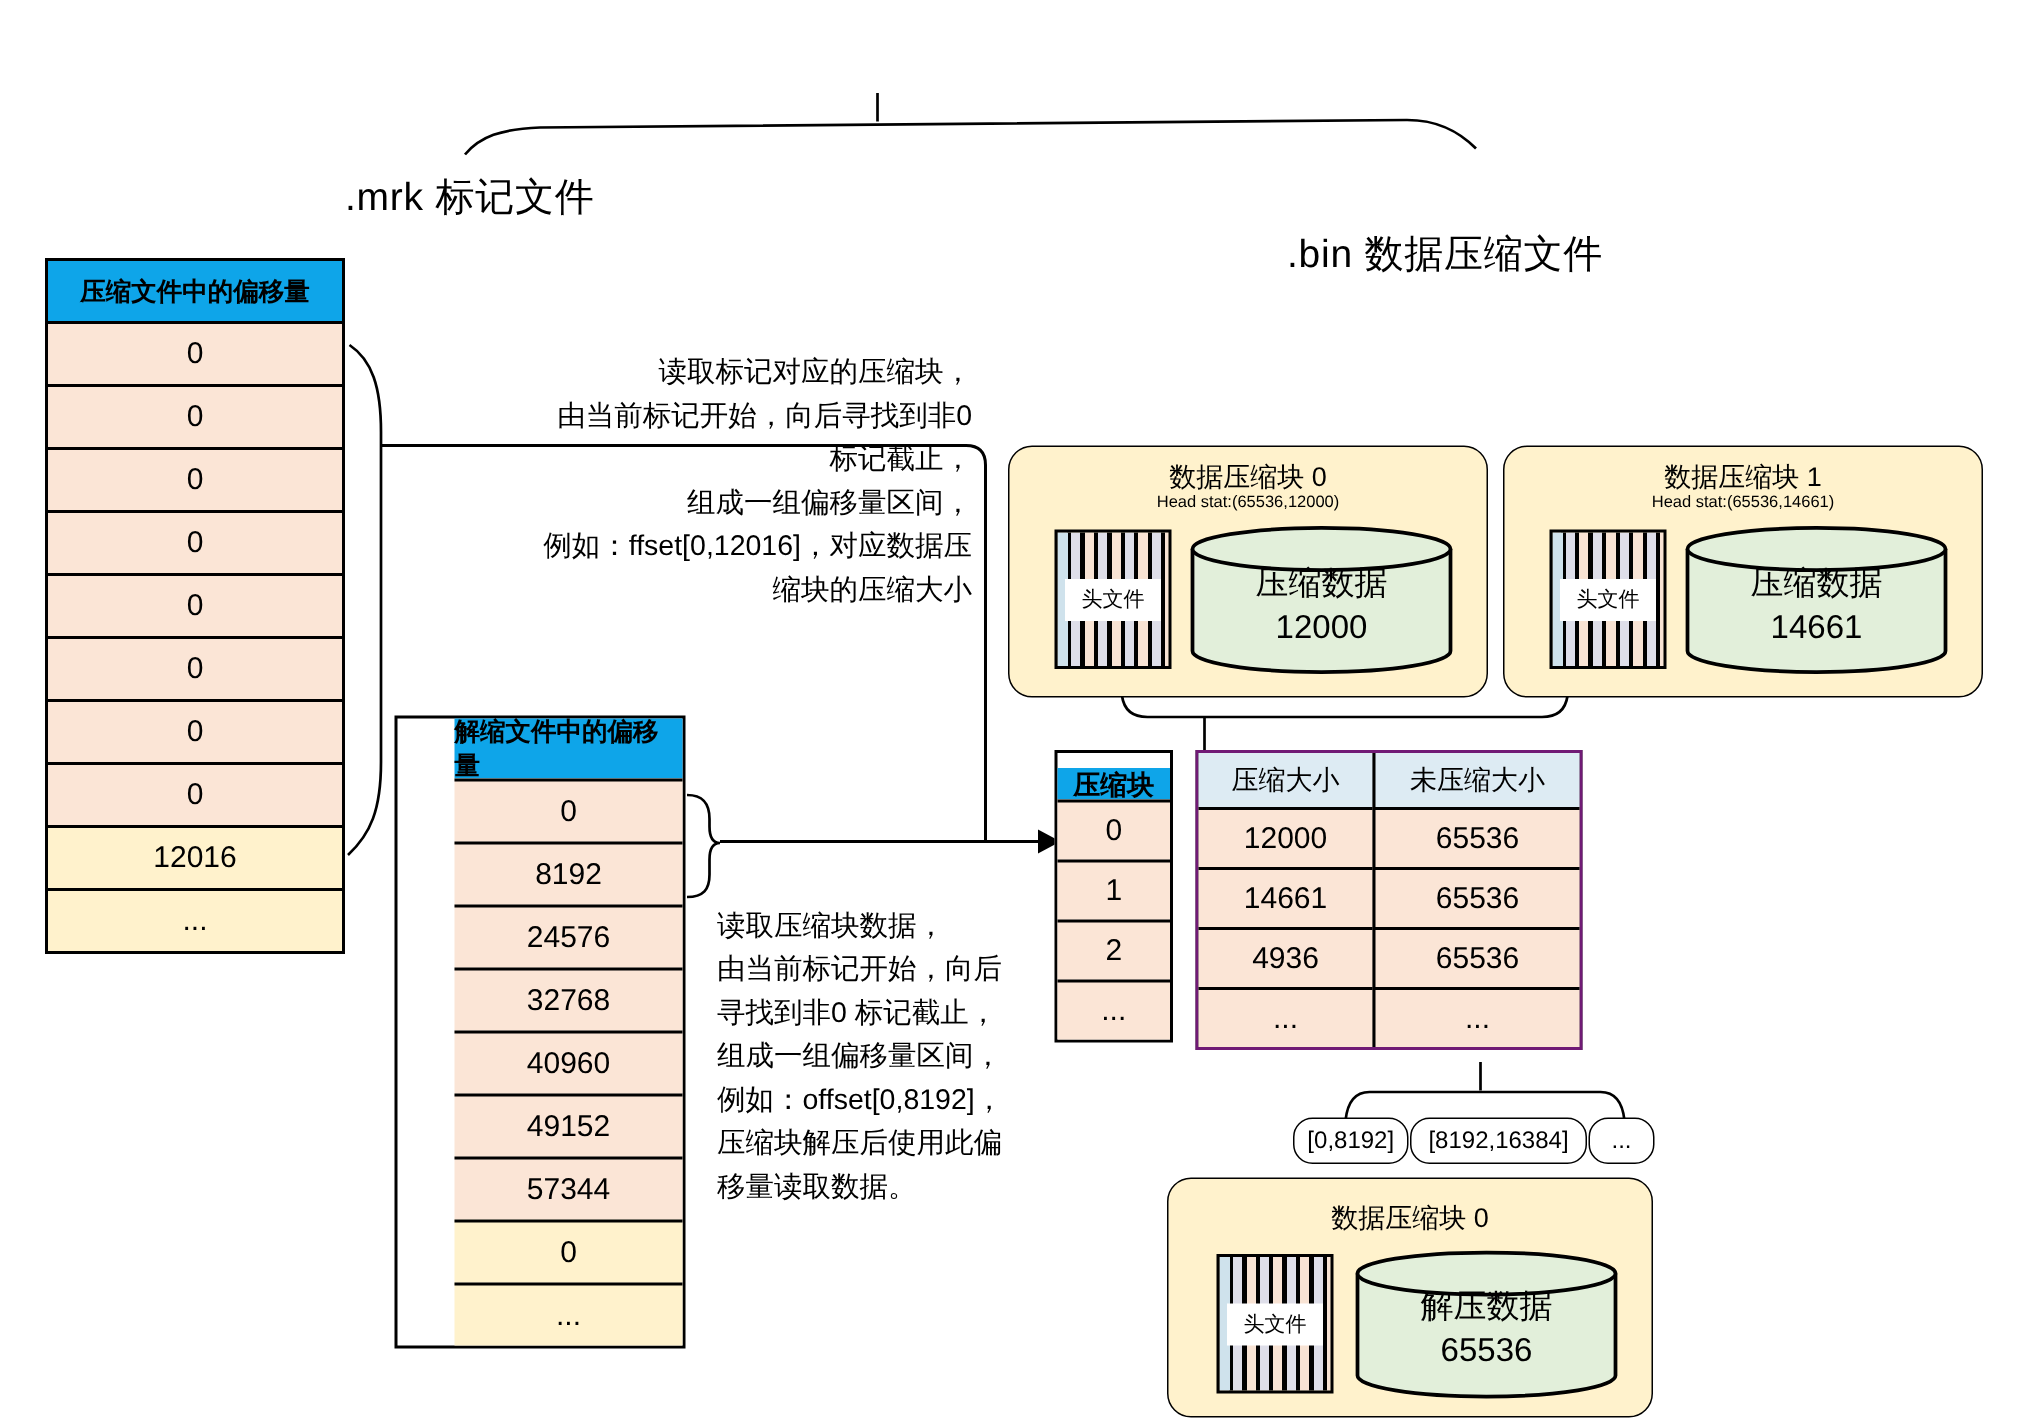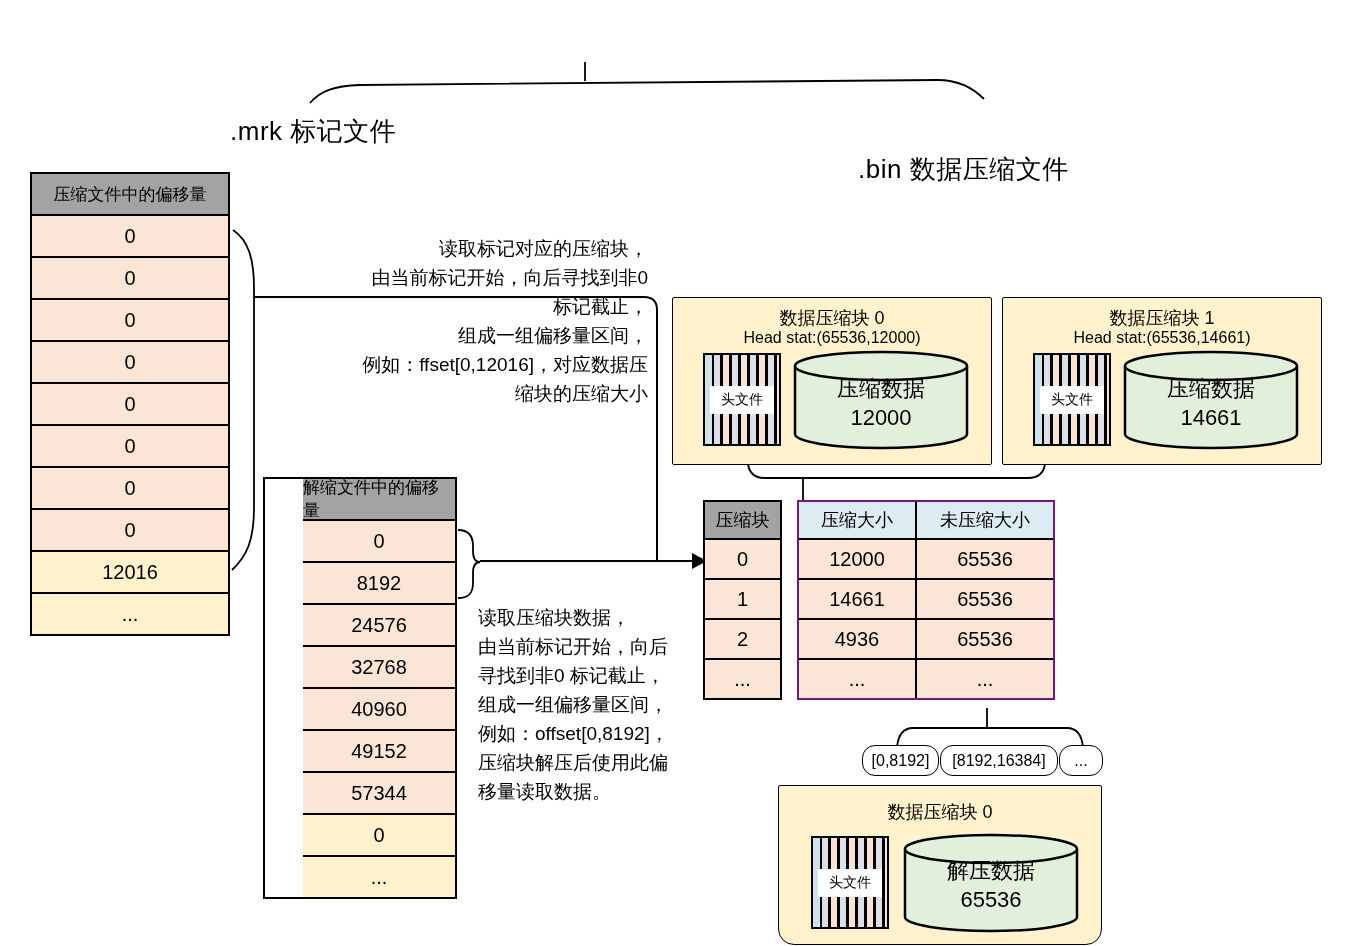--- a/index.html
+++ b/index.html
@@ -9,53 +9,53 @@
   svg.overlay{position:absolute;left:0;top:0;width:1346px;height:946px;pointer-events:none;z-index:1;}
 
   
   .file-label{font-size:26px;letter-spacing:.5px;z-index:2;}
   .age-note{left:440px;top:12px;width:390px;text-align:center;font-size:16px;line-height:23px;z-index:2;}
 
   
   .vtable{border:2px solid #000;display:flex;flex-direction:column;z-index:2;background:#fff;}
   .vtable .cell{border-top:2px solid #000;display:flex;align-items:center;justify-content:center;}
   .vtable .cell:first-child{border-top:none;}
-  .th{background:#a3a3a3;font-size:17px;}
+  .th{background:#0ea5e9;font-size:17px;font-weight:bold;}
   .peach{background:#fbe5d6;}
   .yellow{background:#fff2cc;}
   .num{font-size:20px;}
 
   .mrk-table{left:30px;top:172px;width:196px;}
   .mrk-table .cell{height:40px;}
   .decomp-table{left:263px;top:477px;width:190px;}
   .decomp-table .cell{height:40px;margin-left:38px;}
   .chunk-table{left:703px;top:500px;width:75px;}
   .chunk-table .cell{height:38px;}
-  .chunk-table .cell:first-child{height:36px;}
+  .chunk-table .cell:first-child{height:21px;margin-top:10px;}
 
   .size-table{left:797px;top:500px;display:grid;grid-template-columns:116px 138px;border:2px solid #701a75;z-index:2;background:#404040;}
   .size-table .cell{height:38px;display:flex;align-items:center;justify-content:center;border-top:2px solid #000;}
   .size-table .cell.hrow{height:36px;border-top:none;}
   .size-table .cell.c2{border-left:2px solid #000;}
   .size-table .hcell{background:#ddebf3;font-size:18px;}
 
   .chunk-table .th{font-size:18px;}
 
   
   .note{font-size:19px;line-height:29px;z-index:2;}
   .note1{left:268px;top:234px;width:380px;text-align:right;}
   .note2{left:478px;top:603px;width:260px;}
 
   
-  .datablock{background:#fff2cc;border:1.5px solid #000;border-radius:2px;z-index:2;}
+  .datablock{background:#fff2cc;border:1.5px solid #000;border-radius:16px;z-index:2;}
   .block0{left:672px;top:297px;width:318px;height:166px;}
   .block1{left:1002px;top:297px;width:318px;height:166px;}
   .blockB{left:778px;top:785px;width:322px;height:158px;border-bottom-left-radius:16px;border-bottom-right-radius:16px;}
   .blk-title{width:100%;text-align:center;font-size:18px;top:8px;}
-  .blk-sub{width:100%;text-align:center;font-size:16px;top:31px;}
+  .blk-sub{width:100%;text-align:center;font-size:11px;top:31px;}
   .blk-titleB{width:100%;text-align:center;font-size:18px;top:14px;}
 
   
   .headerfile{border:2px solid #000;
     background:
       linear-gradient(90deg,#cfe2ec 0 7px,rgba(0,0,0,0) 7px),
       repeating-linear-gradient(90deg,#f8e3d4 0 6px,#000 6px 9px,#dedee9 9px 15px,#000 15px 18px);
   }
   .hf-label{position:absolute;left:5px;right:5px;top:50%;transform:translateY(-50%);
     background:#fff;text-align:center;font-size:14px;padding:5px 0;}

